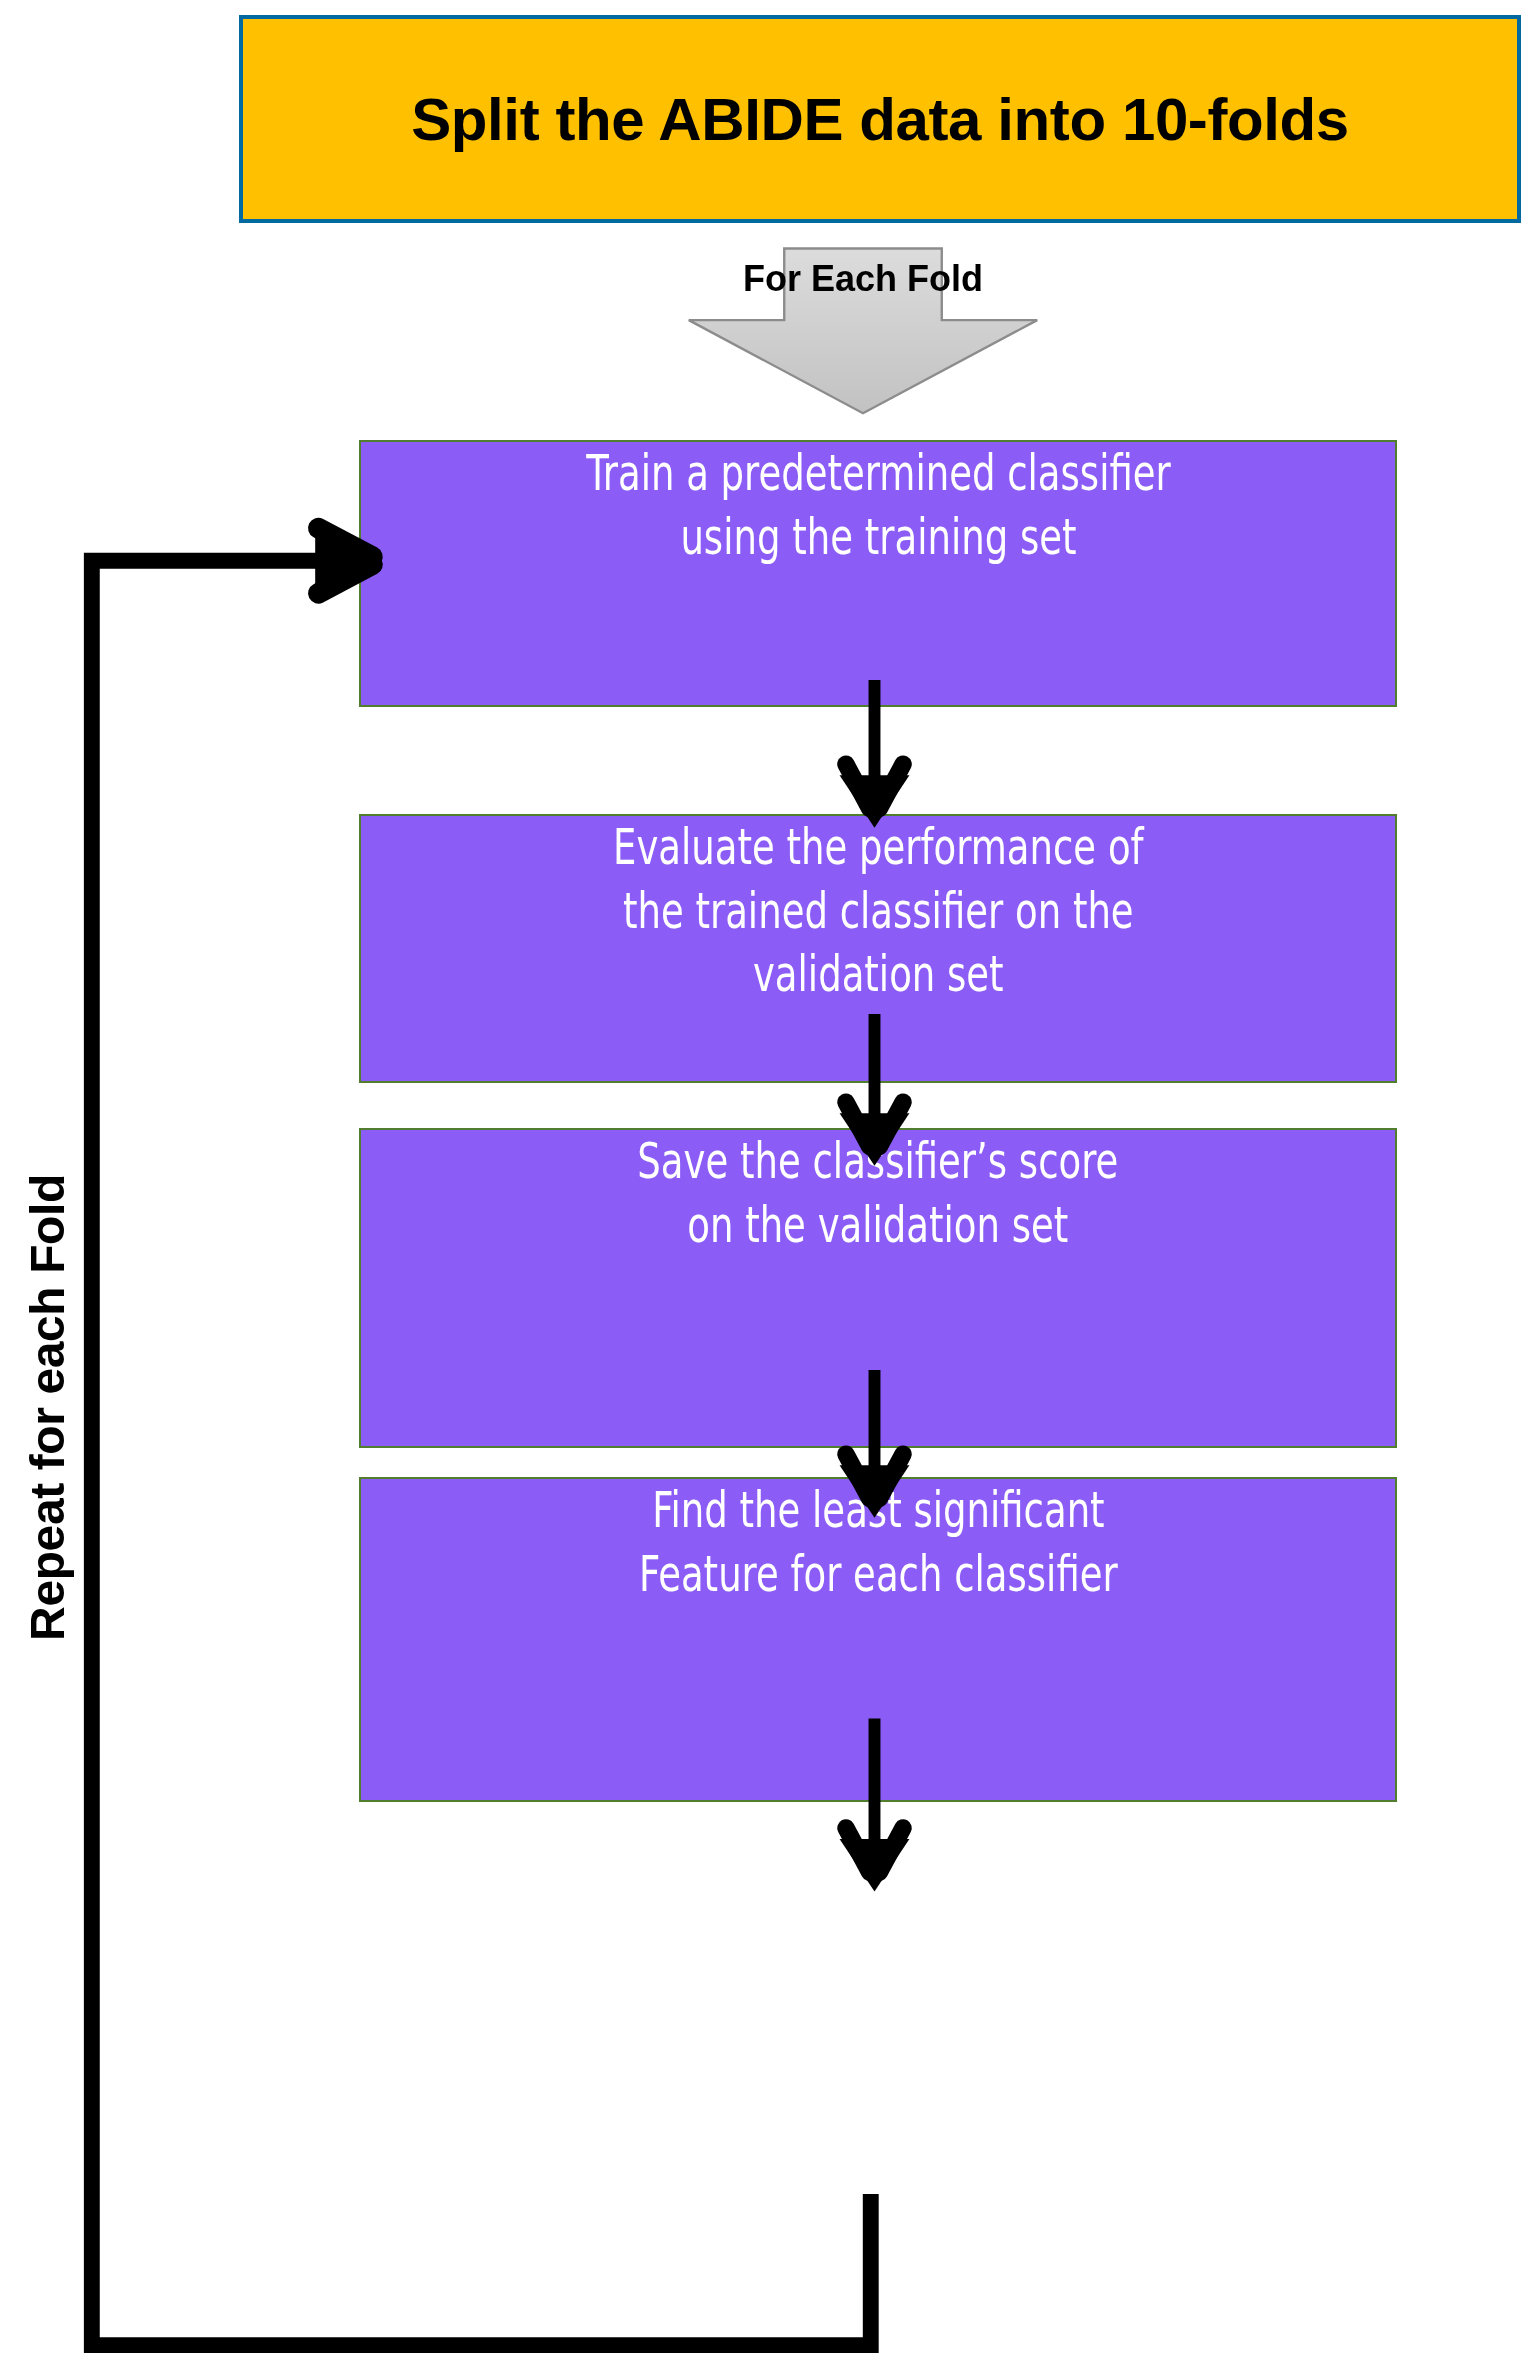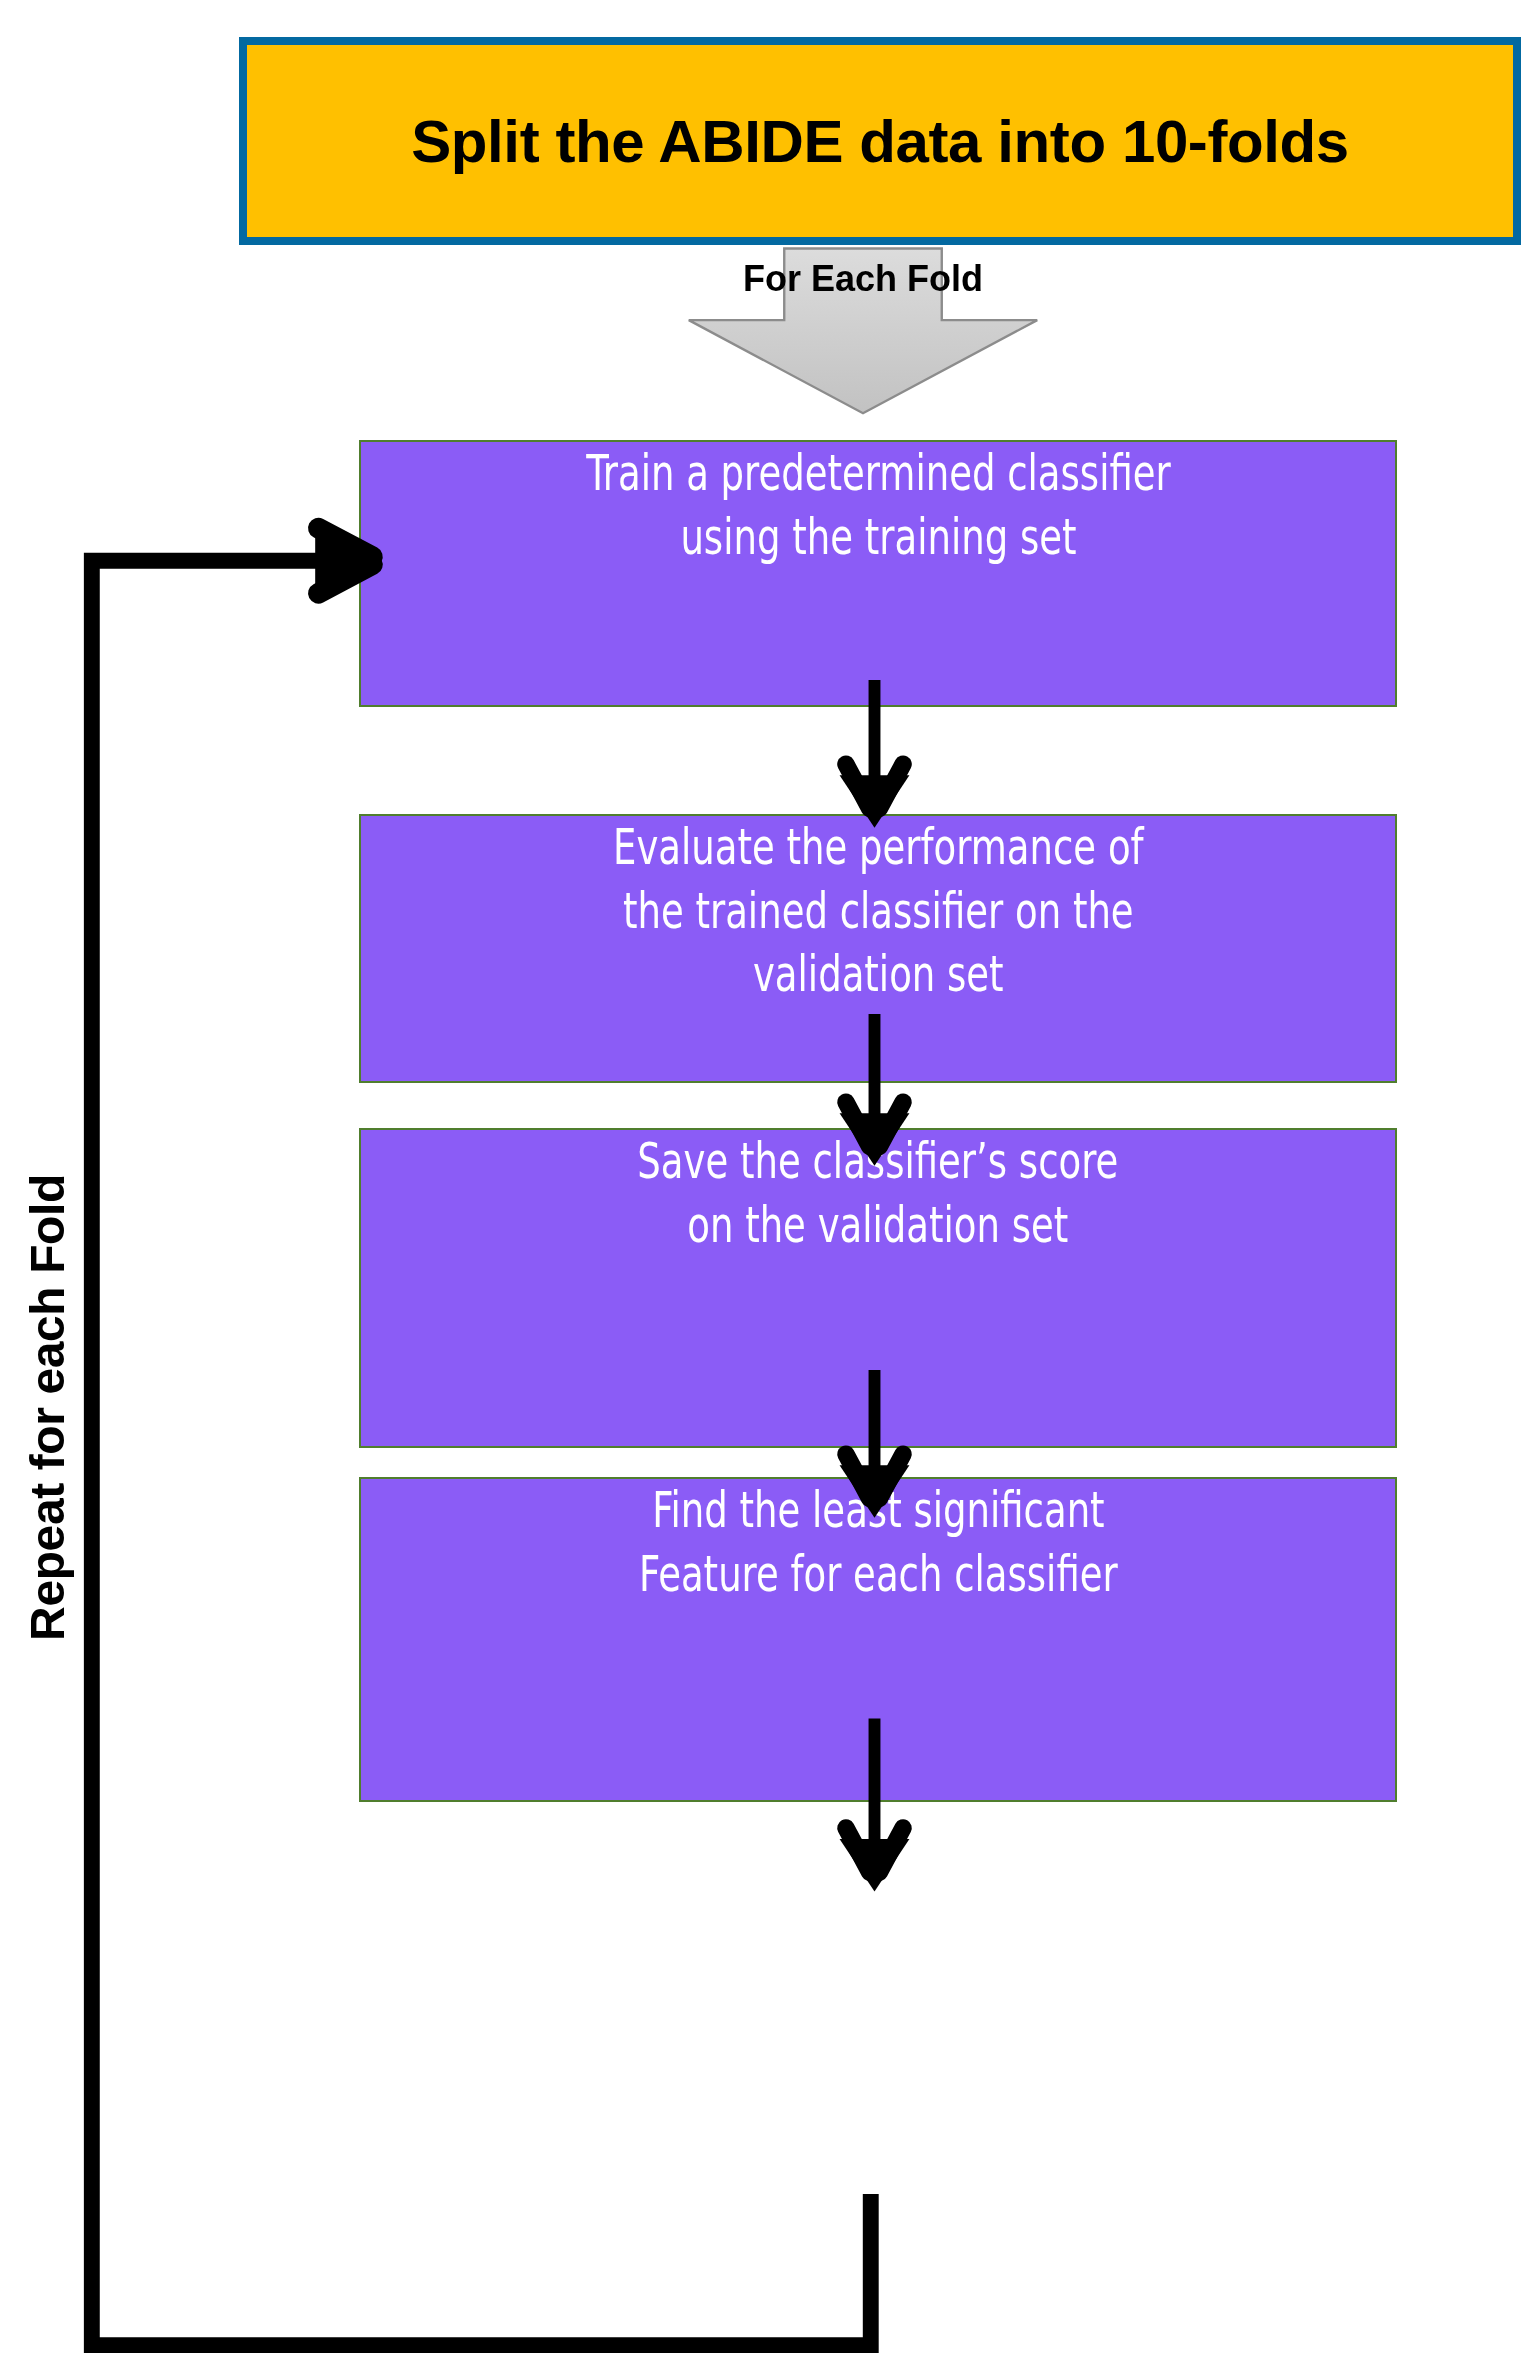--- a/index.html
+++ b/index.html
@@ -13,25 +13,25 @@
     height: 2377px;
     background: #ffffff;
     overflow: hidden;
     font-family: "Liberation Sans", sans-serif;
   }
 
   
   .title-box {
     position: absolute;
     left: 239px;
-    top: 37px;
+    top: 15px;
     width: 1282px;
     height: 208px;
     background: #FFC000;
-    border: 8px solid #0369a1;
+    border: 4px solid #0369a1;
     box-sizing: border-box;
     display: flex;
     align-items: center;
     justify-content: center;
   }
   .title-text {
     font-size: 60px;
     font-weight: bold;
     color: #000000;
     letter-spacing: -0.4px;

